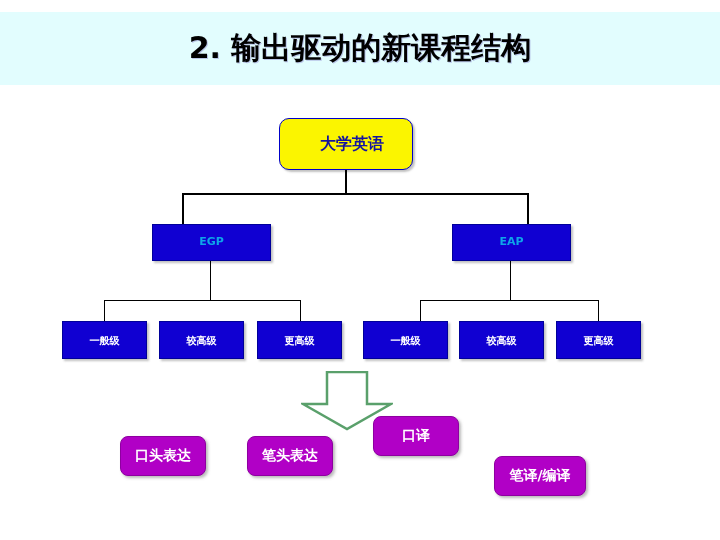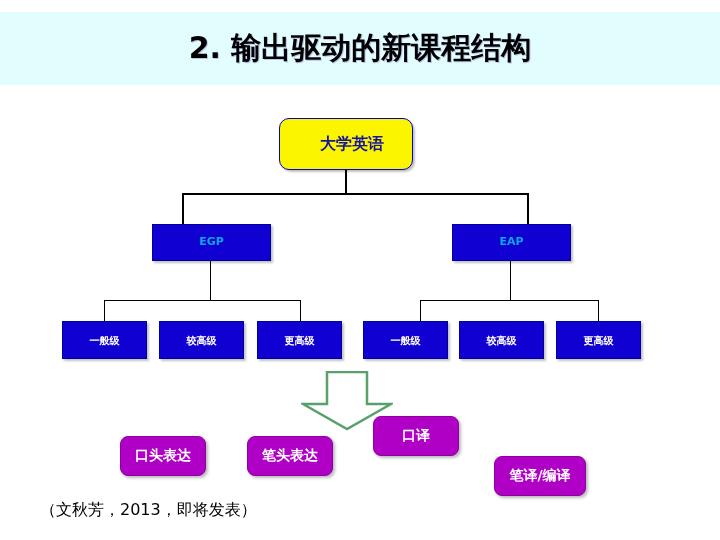--- a/index.html
+++ b/index.html
@@ -155,15 +155,14 @@
 
   <svg class="big-arrow" viewBox="0 0 92 60">
     <polygon points="26,1 66,1 66,33 90,33 46,58 2,33 26,33" fill="#ffffff" stroke="#5aa06b" stroke-width="2.5" stroke-linejoin="miter"></polygon>
   </svg>
 
   <div class="node node-skill" style="left:120px; top:436px; width:86px; height:40px;">口头表达</div>
   <div class="node node-skill" style="left:247px; top:436px; width:86px; height:40px;">笔头表达</div>
   <div class="node node-skill" style="left:373px; top:416px; width:86px; height:40px;">口译</div>
   <div class="node node-skill" style="left:494px; top:436px; width:92px; height:40px;margin-top:20px;">笔译/编译</div>
 
-  <div class="citation">（文秋芳，2013，即将发表）</div>
 
 </div>
 
 </body></html>

